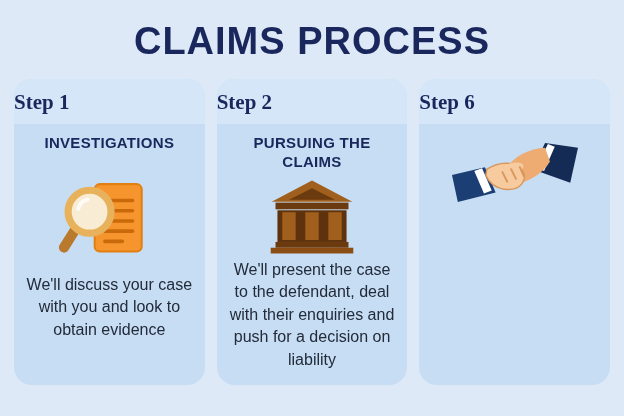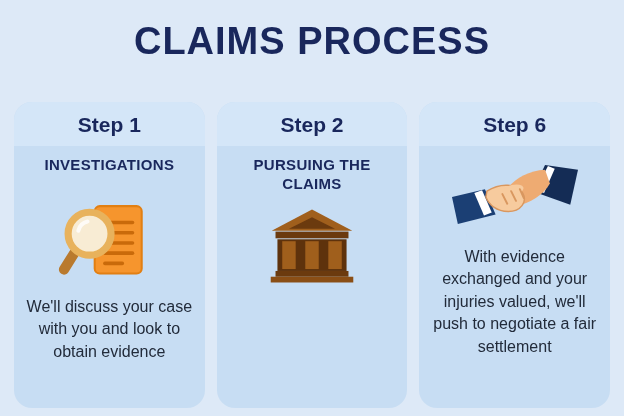--- a/index.html
+++ b/index.html
@@ -12,21 +12,21 @@
   *{box-sizing:border-box;margin:0;padding:0;}
   html,body{width:624px;height:416px;}
   body{
     background:var(--bg);
     font-family:"Liberation Sans", sans-serif;
     overflow:hidden;
   }
   .page{
     width:624px;height:416px;
     padding:14px 14px 0 14px;
-    display:flex;flex-direction:column;gap:23px;
+    display:flex;flex-direction:column;
   }
   .title{
     text-align:center;
     color:var(--navy);
     font-size:38px;
     font-weight:800;
     letter-spacing:1px;
     margin:6px 0 16px 0;
   }
   .cards{
@@ -41,25 +41,25 @@
     display:flex;
     flex-direction:column;
     align-items:center;
     padding:0 10px 14px 10px;
     height:306px;
   }
   .card-header{
     width:calc(100% + 20px);
     background:var(--cardHeader);
     border-radius:18px 18px 0 0;
-    text-align:center;
     padding:11px 0 9px 0;
     color:var(--navy);
     font-size:21px;
     font-weight:700;
+    font-family:Liberation Serif, serif;
   }
   .subtitle{
     margin-top:10px;
     min-height:40px;
     display:flex;
     align-items:flex-start;
     justify-content:center;
     text-align:center;
     color:var(--navy);
     font-size:15px;
@@ -122,35 +122,35 @@
           <polygon points="50,10 26,22 74,22" fill="#6b3a0e"></polygon>
           <rect x="12" y="25" width="76" height="7" fill="#6b3a0e"></rect>
           <rect x="14" y="33" width="72" height="33" fill="#5e320c"></rect>
           <rect x="19" y="35" width="14" height="29" fill="#a05f1c"></rect>
           <rect x="43" y="35" width="14" height="29" fill="#a05f1c"></rect>
           <rect x="67" y="35" width="14" height="29" fill="#a05f1c"></rect>
           <rect x="12" y="66" width="76" height="6" fill="#6b3a0e"></rect>
           <rect x="7" y="72" width="86" height="6" fill="#8a4e15"></rect>
         </svg>
       </div>
+      <div class="desc">We'll present the case to the defendant, deal with their enquiries and push for a decision on liability</div>
     </div>
 
     <div class="card">
       <div class="card-header">
         <span>Step 6</span>
       </div>
       <div class="icon-area">
         <svg width="126" height="70" viewBox="0 0 130 70" aria-hidden="true">
           <polygon points="130,8 96,3 83,30 122,44" fill="#142c55"></polygon>
           <polygon points="99,4 87,28 95,32 106,7" fill="#ffffff"></polygon>
           <path d="M96,8 C78,9 63,18 55,30 L66,45 C80,43 95,33 101,22 Z" fill="#eeab72"></path>
           <polygon points="0,36 34,28 45,54 6,64" fill="#1b3f74"></polygon>
           <polygon points="31,29 41,52 33,55 23,32" fill="#ffffff"></polygon>
           <path d="M36,30 C50,21 67,22 73,32 C78,41 71,51 58,51 C46,51 38,44 35,36 Z" fill="#f7cb9e" stroke="#d9975f" stroke-width="1.5"></path>
           <ellipse cx="63" cy="29" rx="11" ry="5.5" fill="#f7cb9e" transform="rotate(-14 63 29)"></ellipse>
           <path d="M52,33 l5,10 M61,30 l5,10 M70,28 l4,9" stroke="#d9975f" stroke-width="2" fill="none" stroke-linecap="round"></path>
         </svg>
       </div>
-      <div class="desc">With evidence exchanged and your injuries valued, we'll push to negotiate a fair settlement</div>
     </div>
 
   </div>
 </div>
 
 </body></html>

